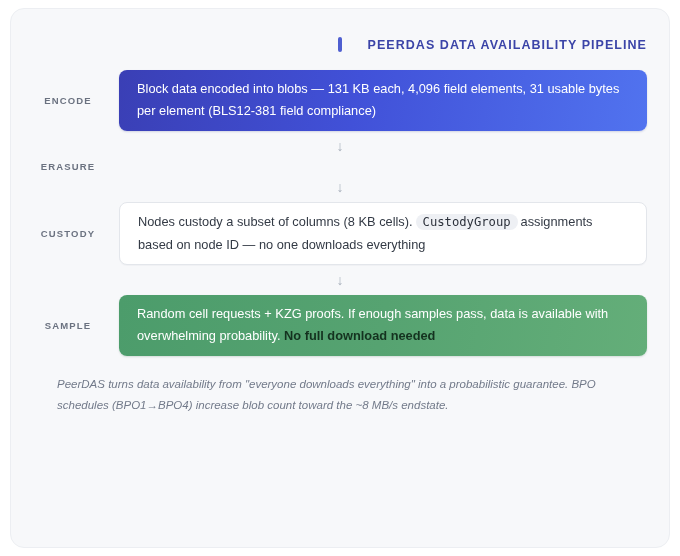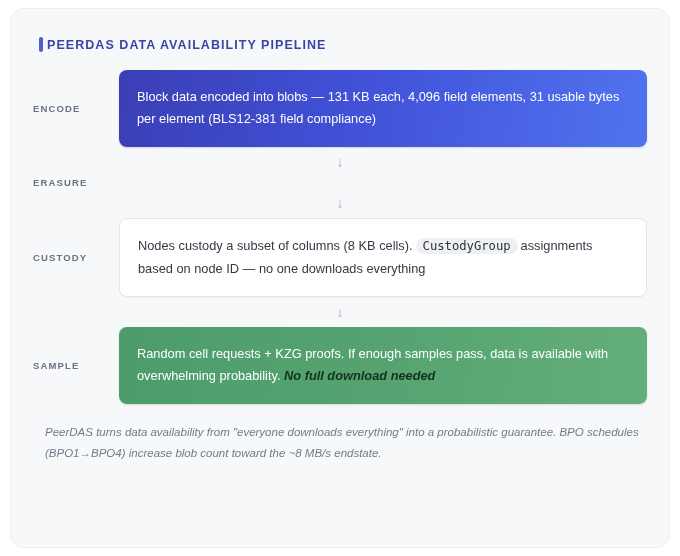--- a/index.html
+++ b/index.html
@@ -33,22 +33,23 @@
     background: #f7f8fa;
     border: 1px solid #eceef2;
     border-radius: 14px;
     padding: 26px 22px 20px 22px;
   }
 
   
   .card-header {
     display: flex;
     align-items: center;
-    gap: 4px;
+    gap: 26px;
     margin: 2px 0 0 6px;
+    justify-content: flex-end;
   }
   .accent-bar {
     width: 4px;
     height: 15px;
     border-radius: 2px;
     background: #4f5fd0;
     flex: 0 0 auto;
   }
   .card-title {
     font-size: 12.5px;
@@ -62,35 +63,35 @@
   
   .pipeline {
     margin-top: 18px;
   }
   .stage {
     display: flex;
     align-items: center;
   }
   .stage-label {
     flex: 0 0 86px;
-    text-align: left;
+    text-align: center;
     padding-right: 16px;
     box-sizing: border-box;
     font-size: 9.5px;
     font-weight: bold;
     letter-spacing: 1.15px;
     color: #6b7280;
     text-transform: uppercase;
     line-height: 1.2;
   }
   .stage-box {
     flex: 1 1 auto;
     box-sizing: border-box;
     border-radius: 8px;
-    padding: 16px 18px;
+    padding: 8px 18px;
     font-size: 12.8px;
     line-height: 1.75;
   }
   .stage-box.blue {
     background: linear-gradient(100deg, #3a3fb5 0%, #4151d8 45%, #5173ef 100%);
     color: #ffffff;
     box-shadow: 0 1px 2px rgba(40,50,120,0.18);
   }
   .stage-box.green {
     background: linear-gradient(100deg, #4c9c6b 0%, #56a371 50%, #64ae79 100%);
@@ -109,38 +110,37 @@
     font-size: 12.2px;
     background: #eef0f4;
     color: #2c313b;
     border-radius: 8px;
     padding: 1px 7px;
     margin: 0 3px;
   }
   .bold-note {
     font-weight: bold;
     color: #14321f;
-    font-style: italic;
   }
 
   
   .connector {
     display: flex;
     justify-content: center;
     align-items: center;
     height: 30px;
     color: #aab1bd;
     font-size: 14px;
     line-height: 1;
     user-select: none;
   }
 
   
   .card-footer {
-    margin: 18px 6px 0 12px;
+    margin: 18px 6px 0 24px;
     font-size: 11.5px;
     font-style: italic;
     line-height: 1.85;
     color: #727a8a;
   }
 </style>
 </head>
 <body>
 
 <div class="page">

